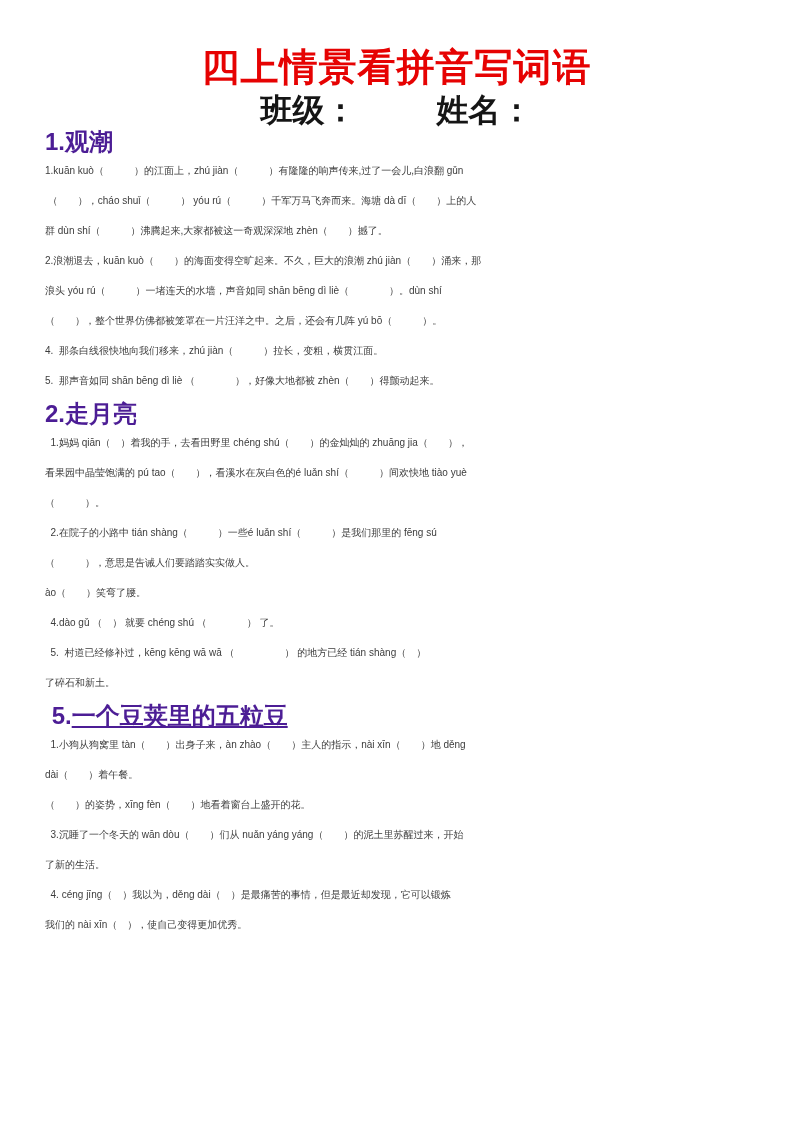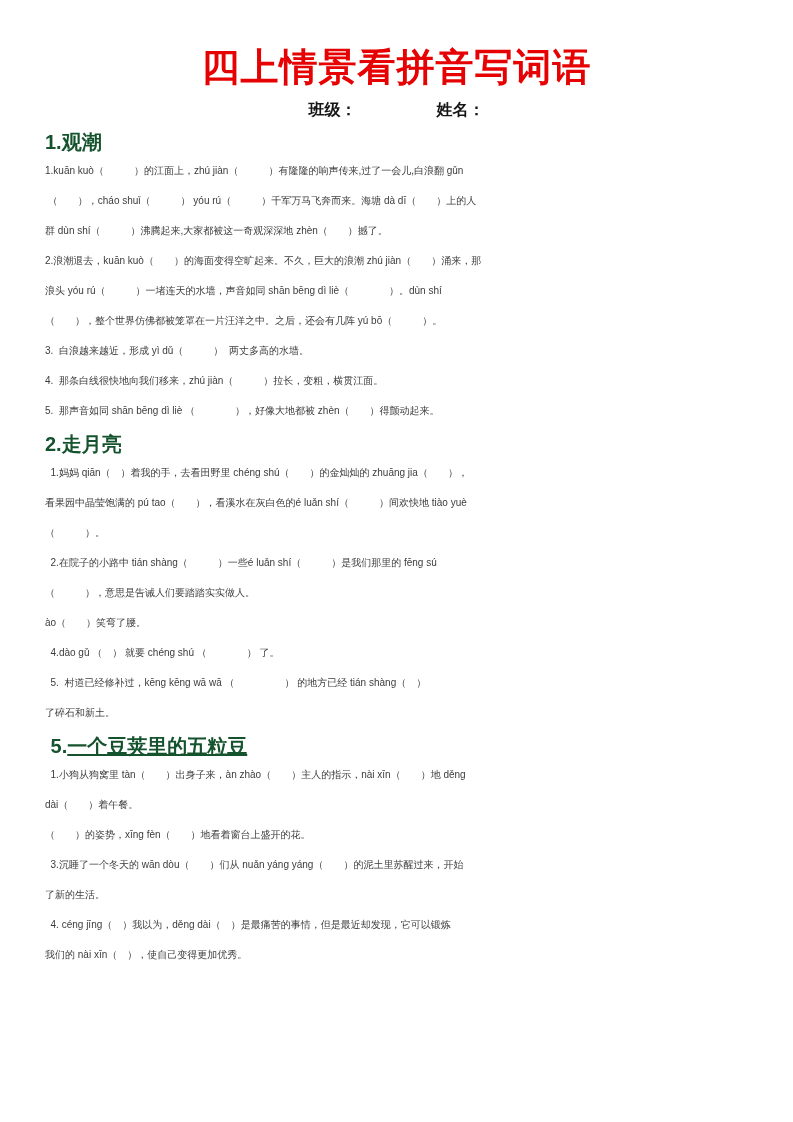--- a/index.html
+++ b/index.html
@@ -23,37 +23,37 @@
     font-size: 38px;
     font-weight: 900;
     color: #e60202;
     letter-spacing: 1px;
     line-height: 46px;
   }
   .subtitle {
     margin-top: 6px;
     text-align: center;
     font-family: "Liberation Serif", serif;
-    font-size: 16px;
+    font-size: 32px;
     font-weight: 900;
     color: #151515;
     line-height: 28px;
   }
   .subtitle-gap {
     display: inline-block;
     width: 80px;
   }
   .content {
     padding: 0 24px 0 45px;
   }
   .section-header {
     margin-top: 4px;
-    font-size: 20px;
+    font-size: 24px;
     font-weight: bold;
-    color: #14532d;
+    color: #4c1d95;
     line-height: 28px;
     white-space: pre;
   }
   .section-header .underlined {
     text-decoration: underline;
   }
   .line {
     font-size: 10px;
     line-height: 30px;
     height: 30px;
@@ -71,21 +71,20 @@
   </div>
   <div class="content" id="sections">
       <div class="section">
         <div class="section-header"><span>1.</span><span>观潮</span></div>
         <div class="line">1.kuān kuò（　　　）的江面上，zhú jiàn（　　　）有隆隆的响声传来,过了一会儿,白浪翻 gǔn</div>
         <div class="line"> （　　），cháo shuǐ（　　　） yóu rú（　　　）千军万马飞奔而来。海塘 dà dī（　　）上的人</div>
         <div class="line">群 dùn shí（　　　）沸腾起来,大家都被这一奇观深深地 zhèn（　　）撼了。</div>
         <div class="line">2.浪潮退去，kuān kuò（　　）的海面变得空旷起来。不久，巨大的浪潮 zhú jiàn（　　）涌来，那</div>
         <div class="line">浪头 yóu rú（　　　）一堵连天的水墙，声音如同 shān bēng dì liè（　　　　）。dùn shí</div>
         <div class="line">（　　），整个世界仿佛都被笼罩在一片汪洋之中。之后，还会有几阵 yú bō（　　　）。</div>
-        <div class="line">3.  白浪越来越近，形成 yì dǔ（　　　）  两丈多高的水墙。</div>
         <div class="line">4.  那条白线很快地向我们移来，zhú jiàn（　　　）拉长，变粗，横贯江面。</div>
         <div class="line">5.  那声音如同 shān bēng dì liè （　　　　），好像大地都被 zhèn（　　）得颤动起来。</div>
       </div>
       <div class="section">
         <div class="section-header"><span>2.</span><span>走月亮</span></div>
         <div class="line">  1.妈妈 qiān（　）着我的手，去看田野里 chéng shú（　　）的金灿灿的 zhuāng jia（　　），</div>
         <div class="line">看果园中晶莹饱满的 pú tao（　　），看溪水在灰白色的é luǎn shí（　　　）间欢快地 tiào yuè</div>
         <div class="line">（　　　）。</div>
         <div class="line">  2.在院子的小路中 tián shàng（　　　）一些é luǎn shí（　　　）是我们那里的 fēng sú</div>
         <div class="line">（　　　），意思是告诫人们要踏踏实实做人。</div>

